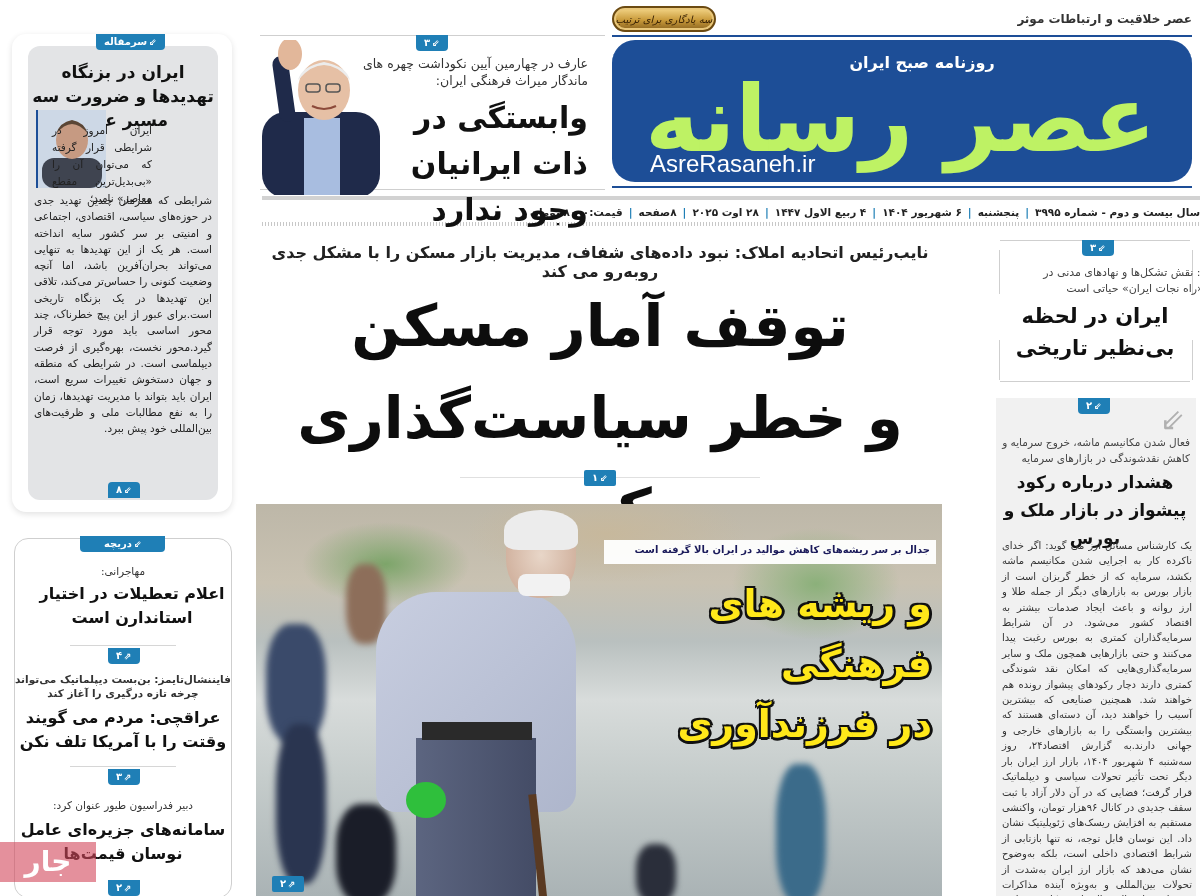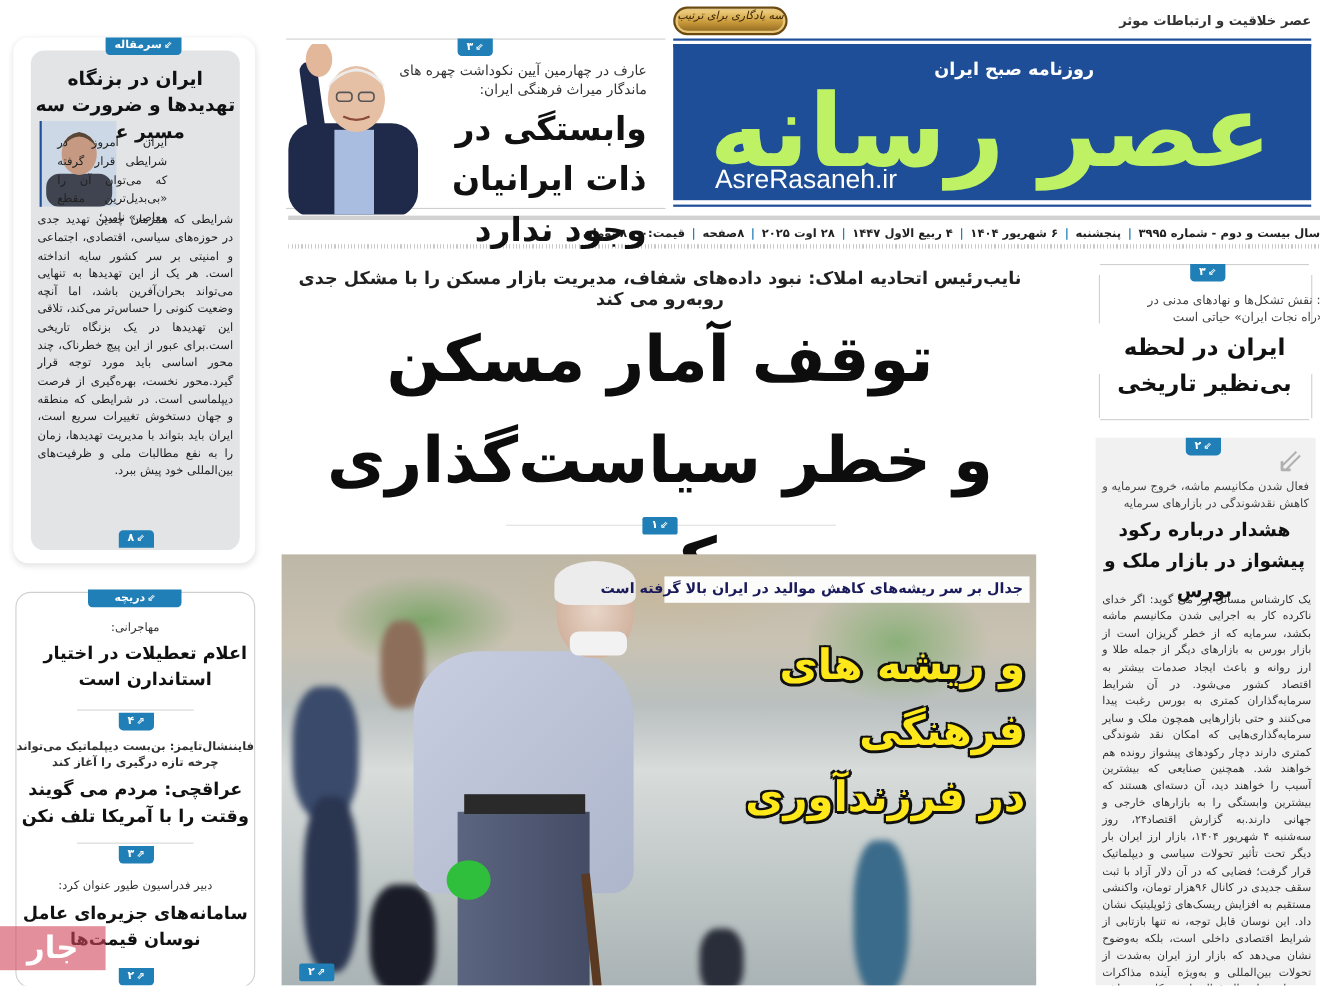--- a/index.html
+++ b/index.html
@@ -15,26 +15,27 @@
     font-family: "DejaVu Sans", sans-serif; line-height: 13px;
   }
   .tag .arr { font-size: 9px; margin-left: 2px; }
 
   
   #tagline { top: 12px; right: 8px; font-size: 12px; font-weight: bold; color: #333; }
   #gold-badge {
     top: 6px; left: 612px; width: 104px; height: 26px; border-radius: 13px;
     background: linear-gradient(#f4d688, #c99a3a 55%, #8b6420); border: 2px solid #6b4a12;
     box-shadow: 0 0 0 2px #e9c77a inset;
-    display: flex; align-items: flex-start; justify-content: center;
+    display: flex; align-items: center; justify-content: center;
     font-family: "DejaVu Serif", serif; font-size: 10px; color: #3a2304; font-style: italic;
   }
   #masthead {
     top: 40px; left: 612px; width: 580px; height: 142px; background: #1d4e97;
     border-top: 3px solid #1d4e97;
+    border-radius: 23px;
   }
   #masthead-outer-top { top: 35px; left: 612px; width: 580px; height: 2px; background: #1d4e97; }
   #masthead-outer-bottom { top: 186px; left: 612px; width: 580px; height: 2px; background: #1d4e97; }
   #mast-sub { top: 10px; left: 0; width: 100%; text-align: center; font-size: 16px; font-weight: bold; color: #fff; padding-left: 40px; }
   #mast-title {
     top: 22px; right: 36px; font-size: 92px; font-weight: bold; color: #bef264; line-height: 110px;
     font-family: "DejaVu Sans", sans-serif; letter-spacing: 4px;
   }
   #mast-url { bottom: 4px; left: 38px; font-size: 24px; color: #fff; font-family: "Liberation Sans", sans-serif; direction: ltr; }
 
@@ -87,22 +88,22 @@
   #man-head { top: 8px; left: 250px; width: 70px; height: 86px; border-radius: 45%; background: radial-gradient(#e8d6c8, #c9a590); }
   #man-hair { top: 6px; left: 248px; width: 74px; height: 40px; border-radius: 50% 50% 20% 20%; background: #ececec; }
   #man-mask { top: 70px; left: 262px; width: 52px; height: 22px; border-radius: 8px; background: #f2f2f2; }
   #man-shirt { top: 88px; left: 120px; width: 200px; height: 220px; border-radius: 60px 60px 20px 20px; background: linear-gradient(135deg, #c8cee0, #aeb6cc); }
   #man-belt { top: 218px; left: 166px; width: 110px; height: 18px; background: #2a2a2a; }
   #man-pants { top: 234px; left: 160px; width: 120px; height: 160px; background: linear-gradient(90deg, #5c6580, #444c66); }
   #man-cane { top: 290px; left: 278px; width: 8px; height: 110px; background: #5a3a22; transform: rotate(-6deg); }
   #man-green { top: 278px; left: 150px; width: 40px; height: 36px; border-radius: 50%; background: #2fbf3c; }
 
   #photo-kicker {
-    top: 524px; left: 604px; width: 332px; height: 24px; background: rgba(255,255,255,0.95);
-    color: #1a1a5a; font-size: 13px; font-weight: bold; text-align: right; padding: 4px 6px; white-space: nowrap;
+    top: 540px; left: 604px; width: 332px; height: 24px; background: rgba(255,255,255,0.95);
+    color: #1a1a5a; font-size: 10px; font-weight: bold; text-align: right; padding: 4px 6px; white-space: nowrap;
   }
   #photo-head {
     top: 574px; left: 580px; width: 352px; text-align: right; font-size: 38px; font-weight: bold; line-height: 60px;
     color: #ffe81a;
     text-shadow: -2px -2px 0 #111, 2px -2px 0 #111, -2px 2px 0 #111, 2px 2px 0 #111, 0 3px 0 #111, 3px 0 0 #111;
   }
 
   
   #right-box1 { top: 240px; left: 1000px; width: 190px; height: 142px; border-top: 1px solid #cfcfcf; border-bottom: 1px solid #cfcfcf; }
   #right-box1-side-r { top: 250px; left: 1192px; width: 1px; height: 44px; background: #cfcfcf; }

